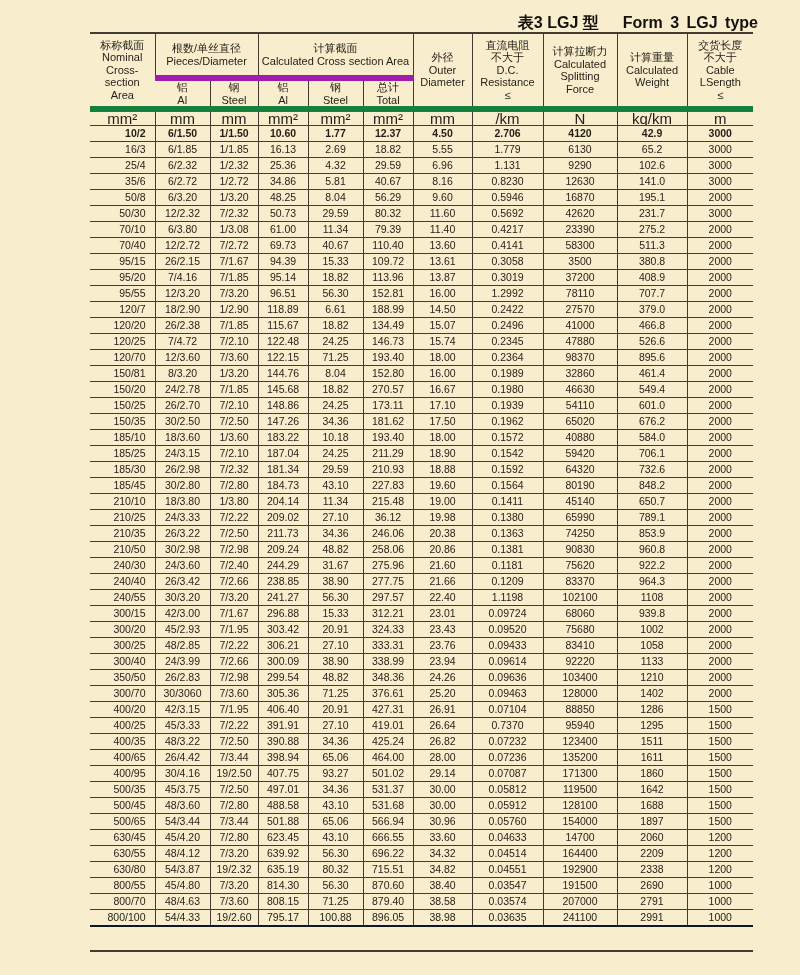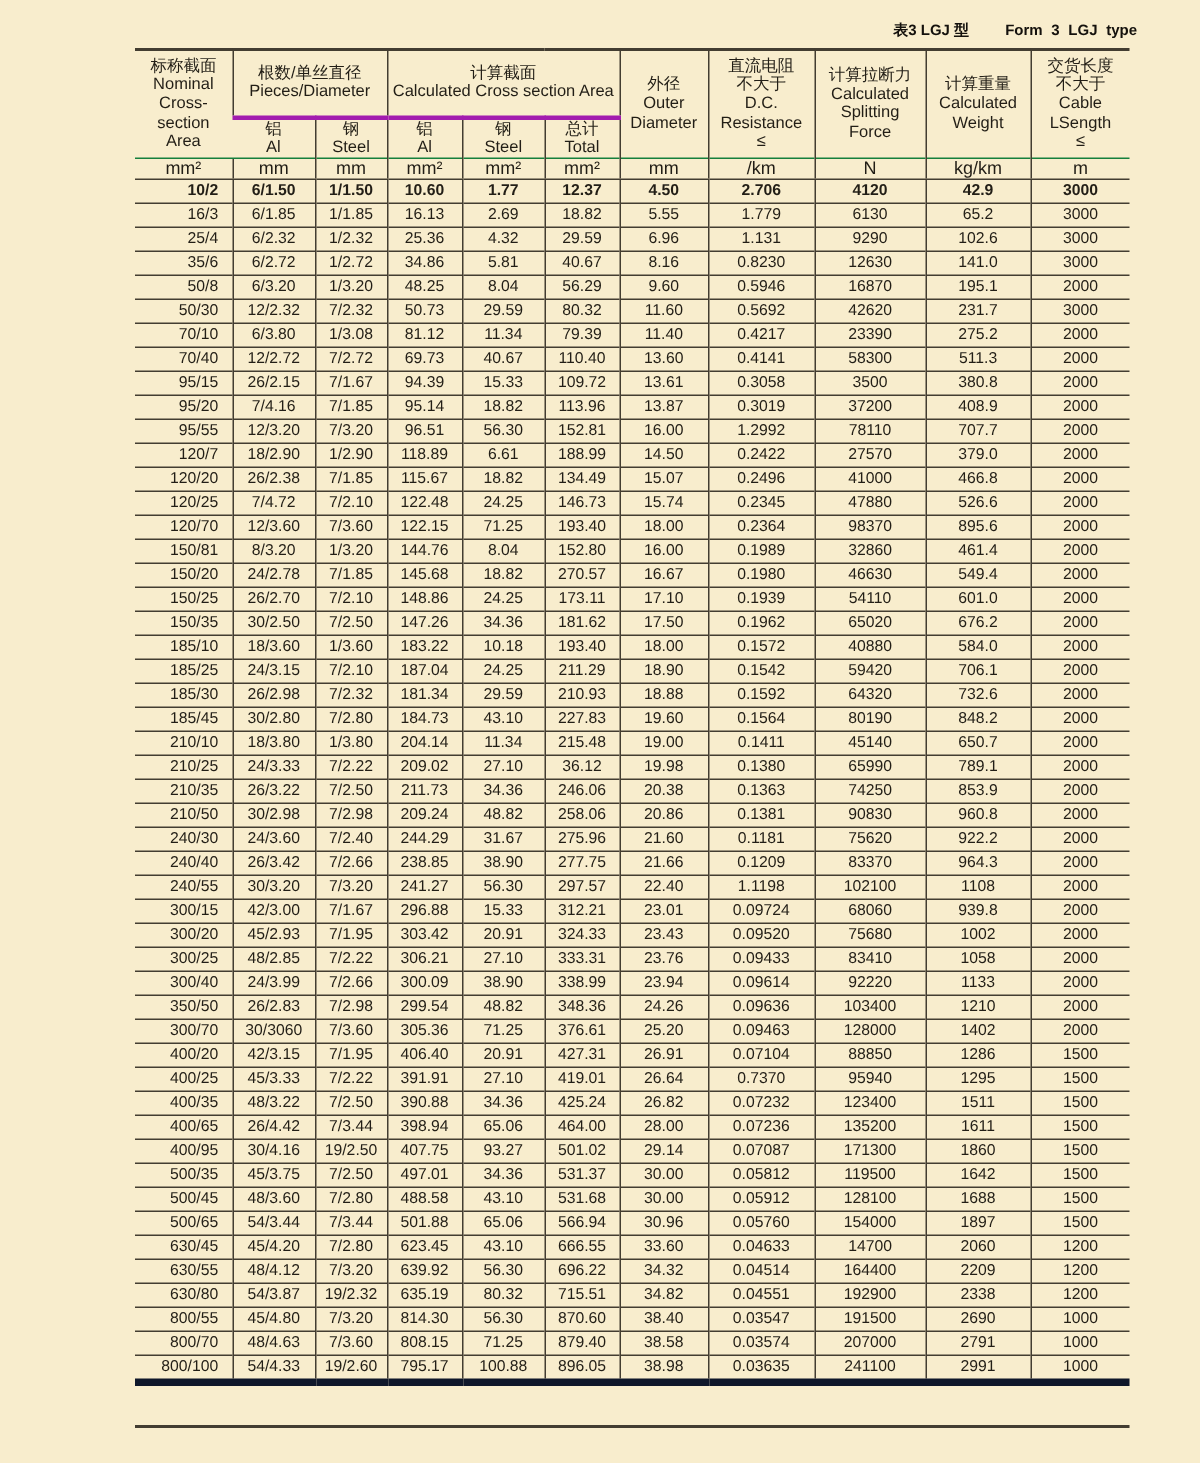--- a/index.html
+++ b/index.html
@@ -10,21 +10,21 @@
     font-family: "Liberation Sans", "DejaVu Sans", sans-serif;
     color: #221e16;
     overflow: hidden;
     position: relative;
   }
   .page { position: absolute; inset: 0; }
 
   .title {
     position: absolute;
     top: 13px; right: 42px;
-    font-size: 10px;
+    font-size: 16px;
     font-weight: bold;
     color: #14110c;
     white-space: nowrap;
   }
   .title .gap { display: inline-block; width: 24px; }
   .title .en { word-spacing: 3px; }
 
   table.spec {
     position: absolute;
     left: 90px; top: 32px;
@@ -43,40 +43,40 @@
   }
   th:first-child, td:first-child { border-left: none; }
 
   thead th {
     font-size: 11px;
     line-height: 12.6px;
     white-space: pre-line;
     color: #221e16;
   }
   tr.tier1 th { height: 45px; }
-  tr.tier1 th.grp { border-bottom: 3px solid #a21caf; }
+  tr.tier1 th.grp { border-bottom: 6px solid #a21caf; }
   tr.tier2 th { height: 27px; }
 
   tr.units td {
     height: 14px;
-    font-size: 12px;
+    font-size: 15px;
     line-height: 13px;
-    border-top: 1px solid #15803d;
+    border-top: 6px solid #15803d;
     border-bottom: 1px solid #433d31;
   }
 
   tbody td {
     height: 15.2px;
     font-size: 10.5px;
     line-height: 15px;
     border-top: 1px solid #433d31;
     white-space: nowrap;
   }
   tbody tr:first-child td { border-top: none; font-weight: bold; }
-  tbody tr:last-child td { border-bottom: 5px solid #0f172a; }
+  tbody tr:last-child td { border-bottom: 2px solid #0f172a; }
 
   td.nominal, th.nominal-unit { text-align: right; padding-right: 9px; }
 
   .bottom-rule {
     position: absolute;
     left: 90px; top: 950px;
     width: 663px; height: 2px;
     background: #433d31;
   }
 </style>
@@ -235,21 +235,21 @@
           <td>11.60</td>
           <td>0.5692</td>
           <td>42620</td>
           <td>231.7</td>
           <td>3000</td>
         </tr>
         <tr>
           <td class="nominal">70/10</td>
           <td>6/3.80</td>
           <td>1/3.08</td>
-          <td>81.12</td>
+          <td>61.00</td>
           <td>11.34</td>
           <td>79.39</td>
           <td>11.40</td>
           <td>0.4217</td>
           <td>23390</td>
           <td>275.2</td>
           <td>2000</td>
         </tr>
         <tr>
           <td class="nominal">70/40</td>

